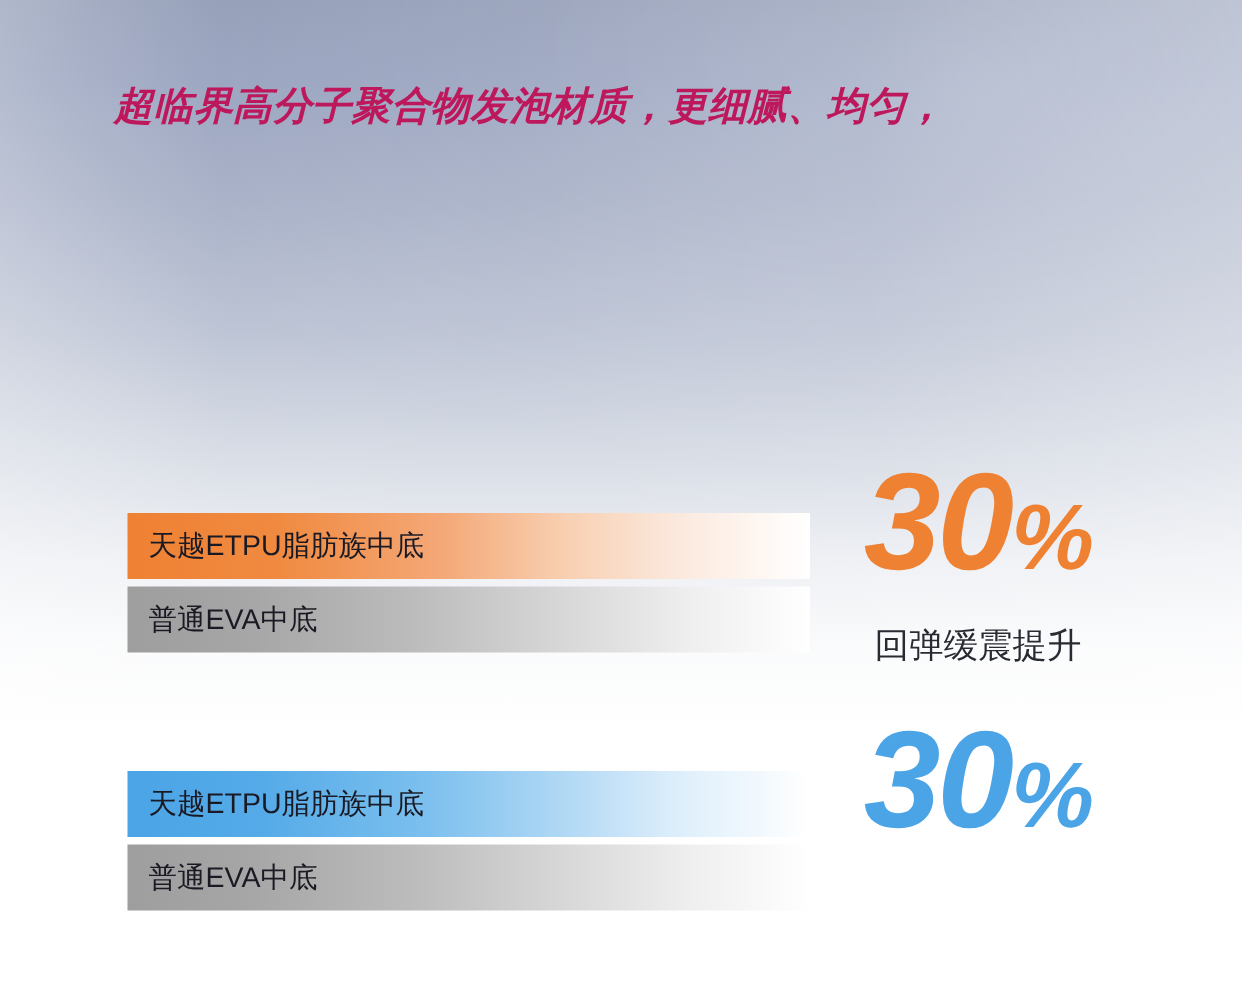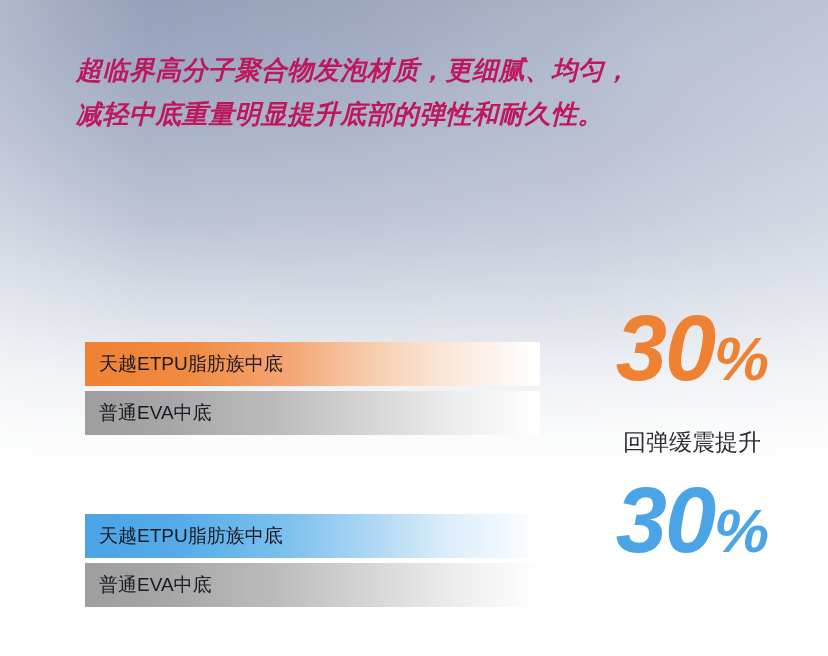--- a/index.html
+++ b/index.html
@@ -134,21 +134,21 @@
         #a6a6a6 18%,
         #bcbcbc 42%,
         #d5d5d5 62%,
         #eeeeee 82%,
         #ffffff 100%);
   }
 
   
   .stat {
     position: absolute;
-    left: 572px;
+    left: 532px;
     top: -42px;
     width: 240px;
     text-align: center;
   }
   .stat-number {
     font-family: "Liberation Sans", sans-serif;
     font-weight: bold;
     font-style: italic;
     font-size: 92px;
     line-height: 96px;
@@ -158,36 +158,35 @@
   .stat-number .pct {
     font-size: 62px;
     letter-spacing: -1px;
   }
   .num-orange { color: #ef8133; }
   .num-blue   { color: #4ba4e6; }
   .stat-caption {
     font-family: "Liberation Sans", sans-serif;
     font-size: 23px;
     color: #2a2a33;
-    margin-top: 20px;
+    margin-top: 8px;
     white-space: nowrap;
   }
 </style>
 </head>
 <body>
 
 <div class="poster">
 
   <div class="bg-base"></div>
   <div class="bg-sheen"></div>
   <div class="bg-sheen2"></div>
 
   <div class="headline">
     <div class="headline-line">超临界高分子聚合物发泡材质，更细腻、均匀，</div>
-    <div class="headline-line">减轻中底重量明显提升底部的弹性和耐久性。</div>
   </div>
 
   <div class="group group-a">
     <div class="bars">
       <div class="bar">
         <div class="bar-fill fill-orange"></div>
         <div class="bar-label">天越ETPU脂肪族中底</div>
       </div>
       <div class="bar">
         <div class="bar-fill fill-gray"></div>

